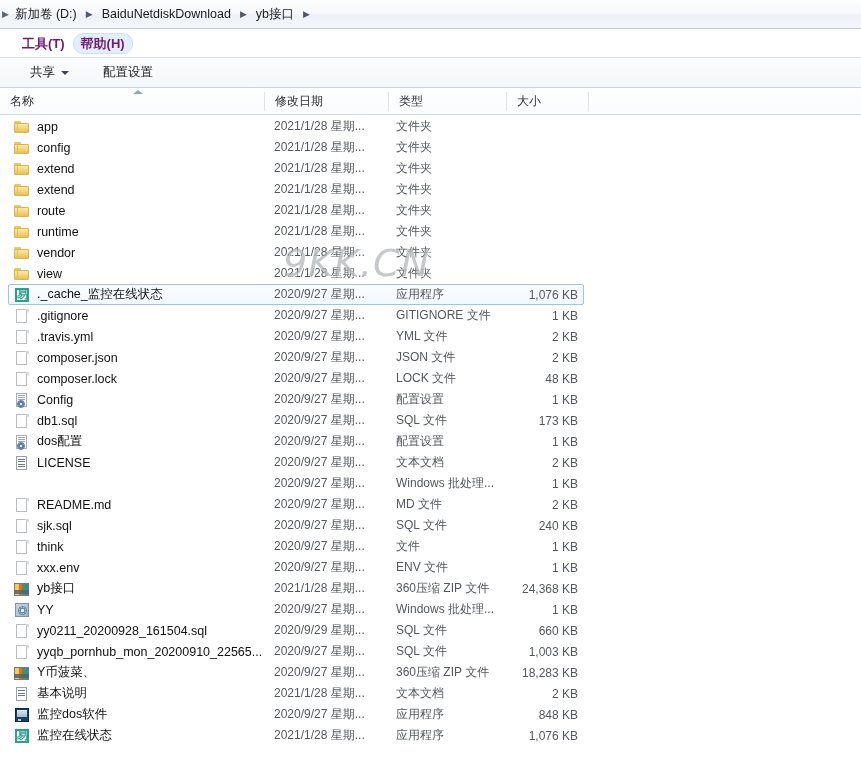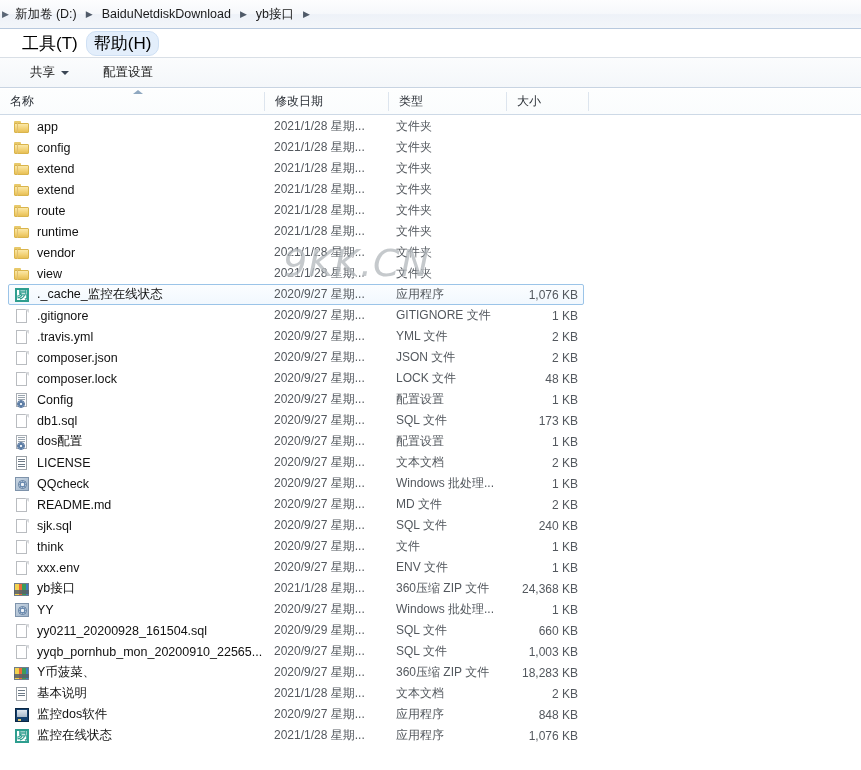--- a/index.html
+++ b/index.html
@@ -54,25 +54,26 @@
     left: 0; top: 29px;
     width: 861px; height: 29px;
     background: #ffffff;
     border-bottom: 1px solid #d9dfe6;
     display: flex;
     align-items: center;
     box-sizing: border-box;
     padding-left: 14px;
   }
   #menubar .menu-item {
-    font-size: 17px;
-    color: #000000;
+    font-size: 13px;
+    color: #701a75;
     padding: 4px 8px;
     line-height: 1;
     white-space: nowrap;
+    font-weight: bold;
   }
   #menubar .menu-item.hot {
     background: #e3eefb;
     border: 1px solid #cfe0f4;
     padding: 3px 7px;
     border-radius: 10px;
   }
 
   
   #commandbar {
@@ -626,27 +627,20 @@
           <span class="page"></span>
           <span class="lines"></span>
         </span>
         <span>LICENSE</span>
       </span>
       <span class="cell-date">2020/9/27 星期...</span>
       <span class="cell-type">文本文档</span>
       <span class="cell-size">2 KB</span>
     </div>
     <div class="row">
-      <span class="cell-name">
-        <span class="ic ic-bat">
-          <span class="page"></span>
-          <span class="gear2"></span>
-        </span>
-        <span>QQcheck</span>
-      </span>
       <span class="cell-date">2020/9/27 星期...</span>
       <span class="cell-type">Windows 批处理...</span>
       <span class="cell-size">1 KB</span>
     </div>
     <div class="row">
       <span class="cell-name">
         <span class="ic ic-doc">
           <span class="page"></span>
           <span class="fold"></span>
         </span>

